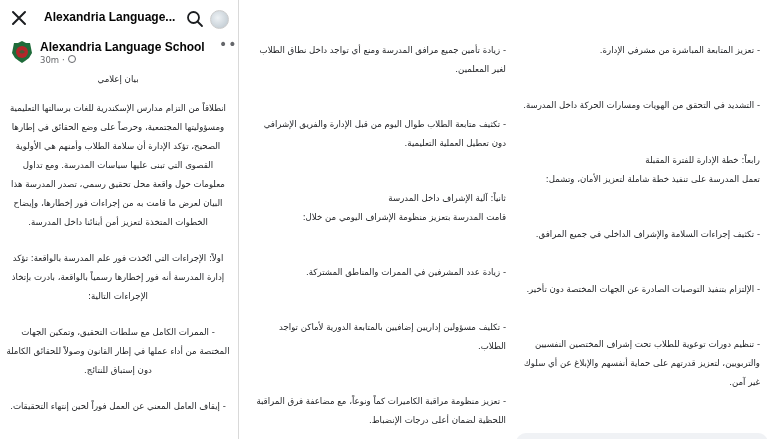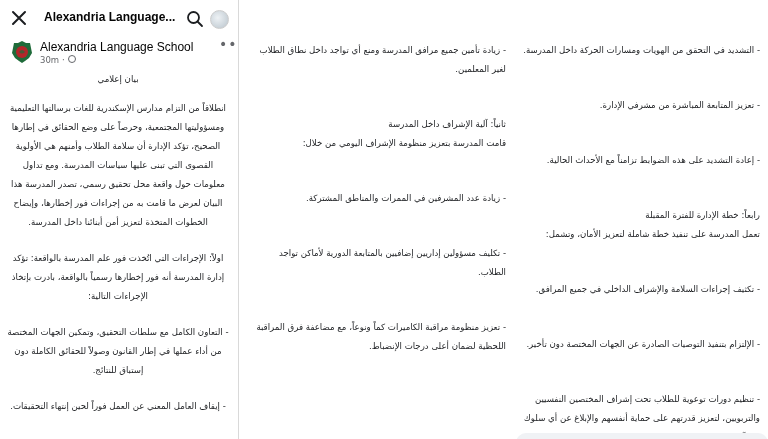--- a/index.html
+++ b/index.html
@@ -13,21 +13,21 @@
   .topbar { height:38px; display:flex; align-items:center; position:relative; }
   .close-x { position:absolute; left:10px; top:9px; width:18px; height:18px; cursor:pointer; }
   .top-title { position:absolute; left:44px; top:10px; font-family:"Liberation Sans", sans-serif;
                font-weight:bold; font-size:12px; color:#050505; white-space:nowrap; }
   .search-ico { position:absolute; left:186px; top:10px; width:18px; height:18px; }
   .avatar-sm { position:absolute; left:210px; top:10px; width:17px; height:17px; border-radius:50%;
                background:radial-gradient(circle at 40% 40%, #eef2f5, #b9c4cc); border:1px solid #ccc; }
   .post-head { position:relative; height:32px; }
   .page-logo { position:absolute; left:11px; top:2px; width:22px; height:24px; }
   .page-name { position:absolute; left:40px; top:2px; font-family:"Liberation Sans", sans-serif;
-               font-weight:normal; font-size:12px; color:#050505; white-space:nowrap; }
+               font-weight:bold; font-size:12px; color:#050505; white-space:nowrap; }
   .meta { position:absolute; left:40px; top:17px; font-size:8.5px; color:#65676b; display:flex; align-items:flex-start; gap:3px; }
   .globe { width:8px; height:8px; border-radius:50%; border:1.2px solid #65676b; box-sizing:border-box; }
   .more { position:absolute; left:219px; top:-2px; font-size:14px; letter-spacing:1px; color:#65676b; cursor:pointer; }
 
   .txt { direction:rtl; text-align:right; font-size:8.6px; line-height:19px; color:#1c1e21;
          font-family:"DejaVu Sans", sans-serif; }
   .para { margin:0 0 17px 0; }
   #p1 .txt { padding:0 8px 0 6px;text-align:center; }
   #p1 .para.first { margin-bottom:10px; }
   #p2 .txt { padding:0 6px 0 8px; margin-top:22px; }
@@ -62,43 +62,43 @@
       <span>·</span>
       <span class="globe"></span>
     </div>
     <span class="more">•••</span>
   </div>
 
   <div class="txt">
     <p class="para first">بيان إعلامي</p>
     <p class="para">انطلاقاً من التزام مدارس الإسكندرية للغات برسالتها التعليمية ومسؤوليتها المجتمعية، وحرصاً على وضع الحقائق في إطارها الصحيح، تؤكد الإدارة أن سلامة الطلاب وأمنهم هي الأولوية القصوى التي تبنى عليها سياسات المدرسة. ومع تداول معلومات حول واقعة محل تحقيق رسمي، تصدر المدرسة هذا البيان لعرض ما قامت به من إجراءات فور إخطارها، وإيضاح الخطوات المتخذة لتعزيز أمن أبنائنا داخل المدرسة.</p>
     <p class="para">اولاً: الإجراءات التي اتُخذت فور علم المدرسة بالواقعة: تؤكد إدارة المدرسة أنه فور إخطارها رسمياً بالواقعة، بادرت بإتخاذ الإجراءات التالية:</p>
-    <p class="para">- التعاون الكامل مع سلطات التحقيق، وتمكين الجهات المختصة من أداء عملها في إطار القانون وصولاً للحقائق الكاملة دون إستباق للنتائج.</p>
+    <p class="para">- الممرات الكامل مع سلطات التحقيق، وتمكين الجهات المختصة من أداء عملها في إطار القانون وصولاً للحقائق الكاملة دون إستباق للنتائج.</p>
     <p class="para">- إيقاف العامل المعني عن العمل فوراً لحين إنتهاء التحقيقات.</p>
   </div>
 </div>
 
 <div class="panel" id="p2">
   <div class="txt" style="white-space:pre-line;">
     <p class="para">- زيادة تأمين جميع مرافق المدرسة ومنع أي تواجد داخل نطاق الطلاب لغير المعلمين.</p>
+    <p class="para">- تكثيف متابعة الطلاب طوال اليوم من قبل الإدارة والفريق الإشرافي دون تعطيل العملية التعليمية.</p>
     <p class="para">ثانياً: آلية الإشراف داخل المدرسة
 قامت المدرسة بتعزيز منظومة الإشراف اليومي من خلال:</p>
     <p class="para">- زيادة عدد المشرفين في الممرات والمناطق المشتركة.</p>
     <p class="para">- تكليف مسؤولين إداريين إضافيين بالمتابعة الدورية لأماكن تواجد الطلاب.</p>
     <p class="para">- تعزيز منظومة مراقبة الكاميرات كماً ونوعاً، مع مضاعفة فرق المراقبة اللحظية لضمان أعلى درجات الإنضباط.</p>
     
     
   </div>
 </div>
 
 <div class="panel" id="p3">
   <div class="txt" style="white-space:pre-line;">
+    <p class="para">- تعزيز المتابعة المباشرة من مشرفي الإدارة.</p>
     <p class="para">- التشديد في التحقق من الهويات ومسارات الحركة داخل المدرسة.</p>
-    <p class="para">- تعزيز المتابعة المباشرة من مشرفي الإدارة.</p>
-    <p class="para">- إعادة التشديد على هذه الضوابط تزامناً مع الأحداث الحالية.</p>
     <p class="para">رابعاً: خطة الإدارة للفترة المقبلة
 تعمل المدرسة على تنفيذ خطة شاملة لتعزيز الأمان، وتشمل:</p>
     <p class="para">- تكثيف إجراءات السلامة والإشراف الداخلي في جميع المرافق.</p>
     <p class="para">- الإلتزام بتنفيذ التوصيات الصادرة عن الجهات المختصة دون تأخير.</p>
     <p class="para">- تنظيم دورات توعوية للطلاب تحت إشراف المختصين النفسيين والتربويين، لتعزيز قدرتهم على حماية أنفسهم والإبلاغ عن أي سلوك غير آمن.</p>
     
   </div>
   <div class="composer"></div>
 </div>
 

